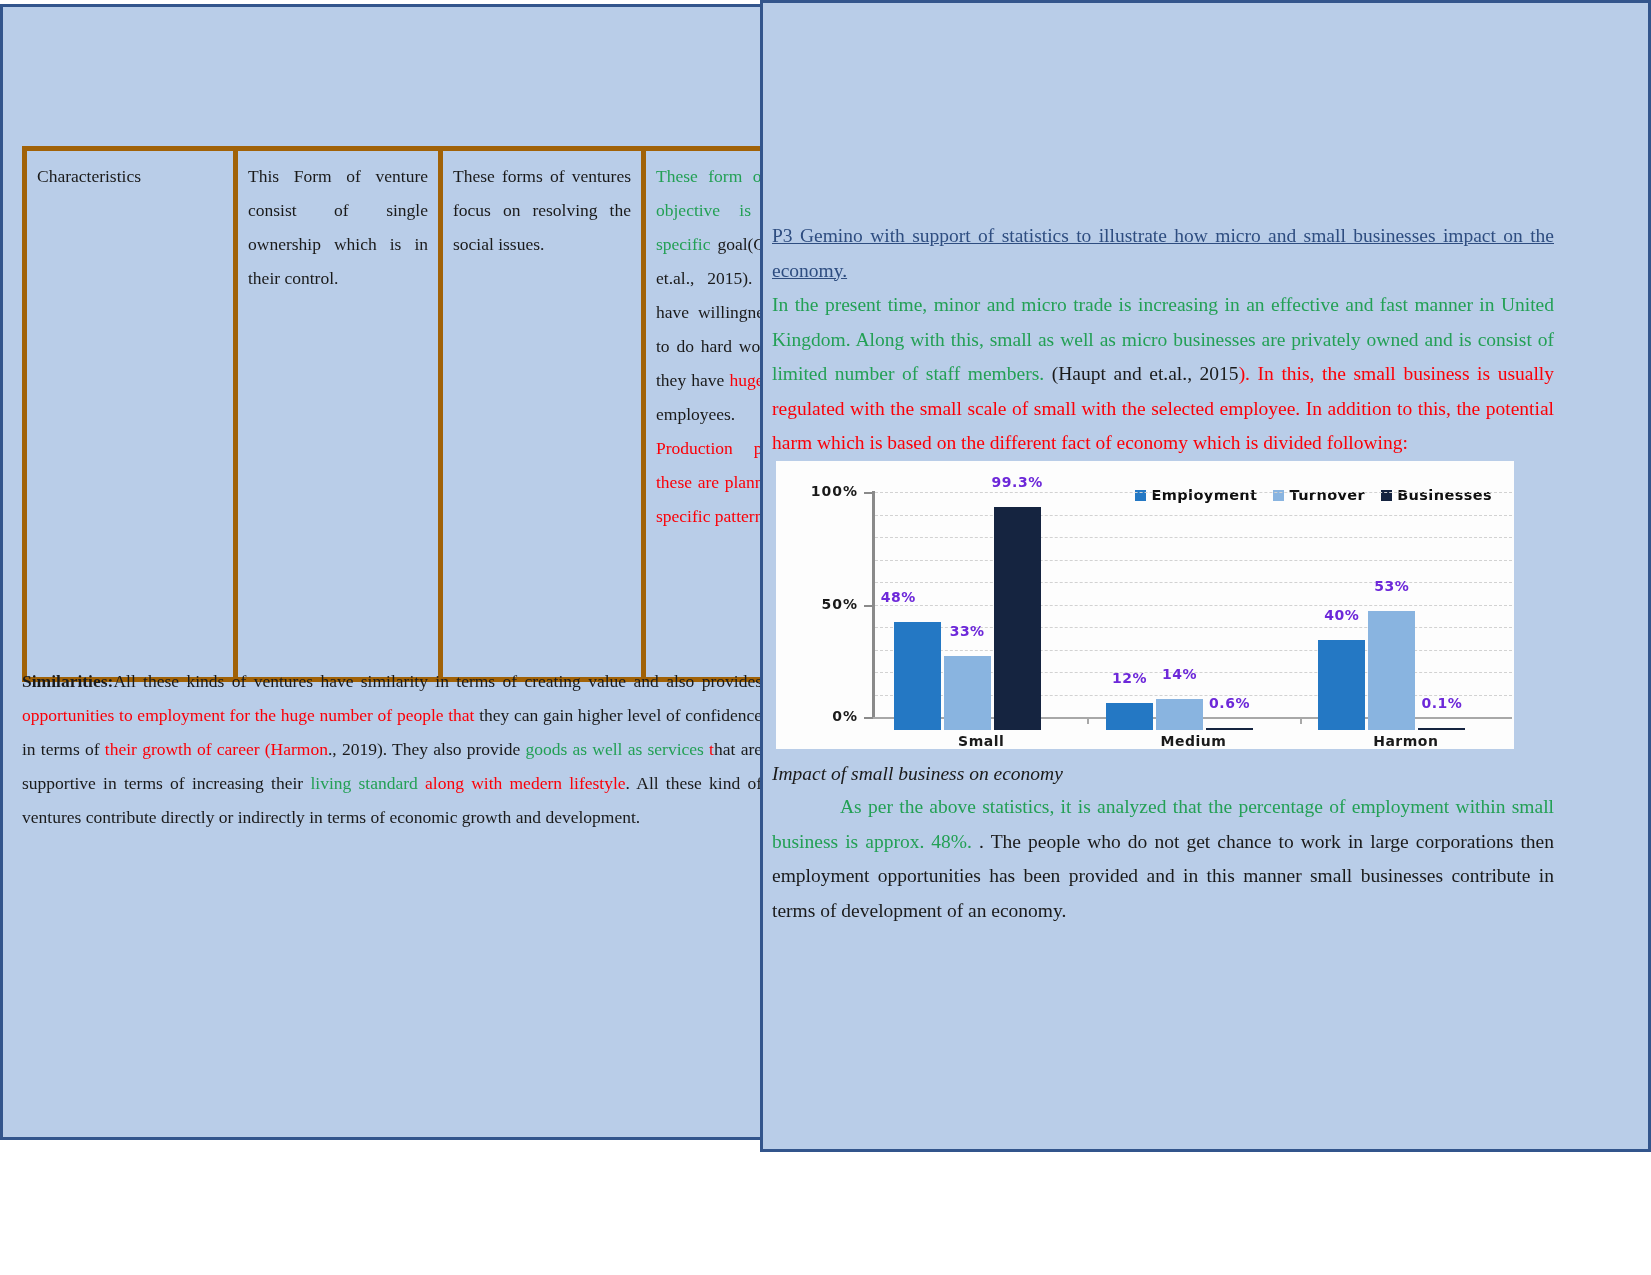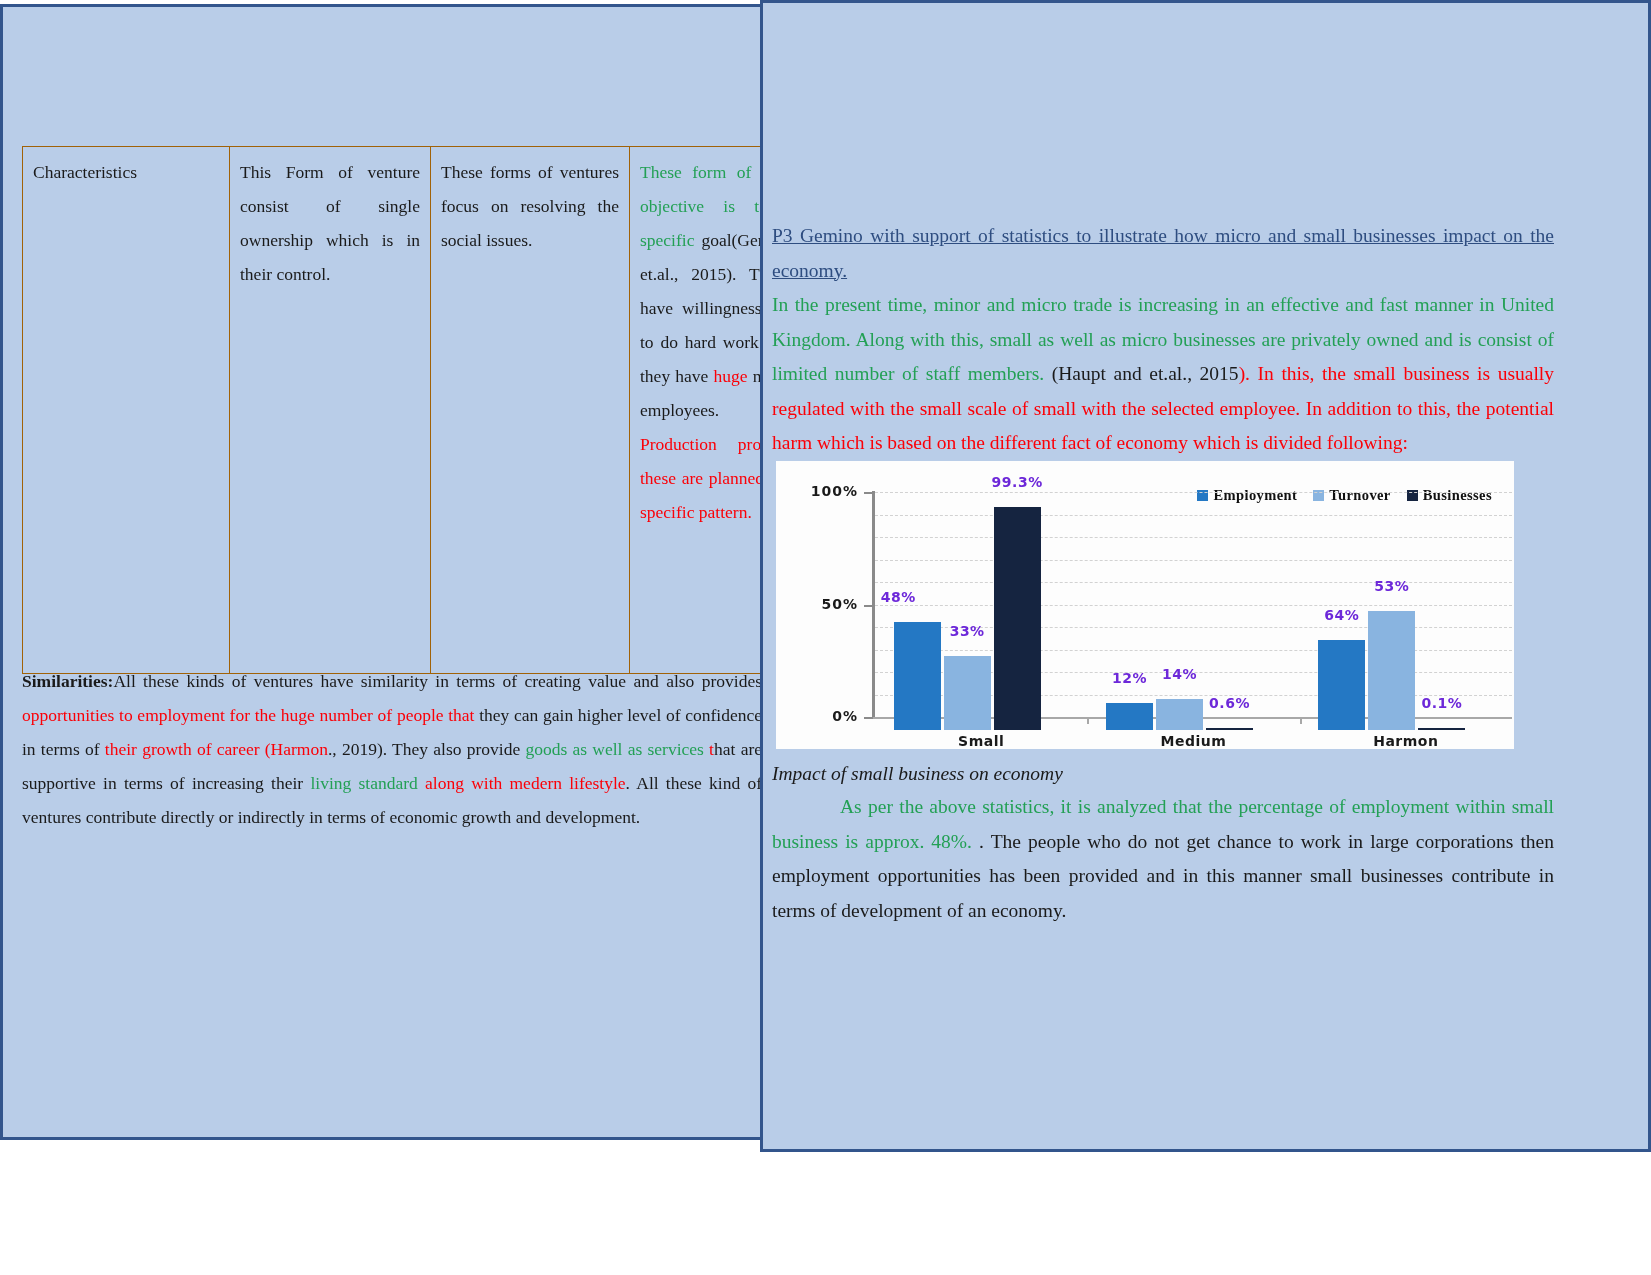--- a/index.html
+++ b/index.html
@@ -26,21 +26,21 @@
     border:3px solid #33558c;
   }
 
   
   .cmp-table{
     position:absolute;left:22px;top:146px;width:730px;
     border-collapse:collapse;
     table-layout:fixed;
   }
   .cmp-table td{
-    border:1px solid #a16207;
+    border:5px solid #a16207;
     vertical-align:top;
     padding:8px 10px 6px 10px;
     font-size:17.5px;
     line-height:34px;
     text-align:justify;
     text-justify:inter-word;
     color:#1a1a1a;
   }
   .c1{width:186px;}
   .c2{width:180px;}
@@ -123,21 +123,21 @@
     letter-spacing:.5px;
     text-align:center;
   }
   .legend{
     position:absolute;right:22px;top:26px;
     display:flex;align-items:center;gap:16px;
     font-family:"DejaVu Sans", sans-serif;
     font-size:14.5px;font-weight:bold;color:#101010;
     letter-spacing:.4px;
   }
-  .legend-item{display:flex;align-items:center;gap:5px;font-family:Liberation Serif, serif;}
+  .legend-item{display:flex;align-items:center;gap:5px;}
   .legend-swatch{width:11px;height:11px;display:inline-block;}
   .tick-x{position:absolute;width:2px;height:7px;background:#a8a8a8;top:256px;}
 
   
   .caption{
     position:absolute;left:772px;top:757px;width:782px;
     font-size:19.5px;line-height:34.5px;color:#1a1a1a;font-style:italic;
   }
   .r-para2{
     position:absolute;left:772px;top:790px;width:782px;
@@ -217,21 +217,21 @@
         <div class="cat-label" style="left: 99px; width: 212.333px;">Small</div>
         <div class="bar" style="left: 330px; width: 47px; height: 27px; background: rgb(36, 120, 196);"></div>
         <div class="bar-label" style="width: 73px; text-align: center; left: 317px; top: 209px;">12%</div>
         <div class="bar" style="left: 380px; width: 47px; height: 31.5px; background: rgb(137, 180, 224);"></div>
         <div class="bar-label" style="width: 73px; text-align: center; left: 367px; top: 204.5px;">14%</div>
         <div class="bar" style="left: 430px; width: 47px; height: 2px; background: rgb(21, 36, 64);"></div>
         <div class="bar-label" style="width: 73px; text-align: center; left: 417px; top: 234px;">0.6%</div>
         <div class="cat-label" style="left: 311.333px; width: 212.333px;">Medium</div>
         <div class="tick-x" style="left: 311.333px;"></div>
         <div class="bar" style="left: 542.333px; width: 47px; height: 90px; background: rgb(36, 120, 196);"></div>
-        <div class="bar-label" style="width: 73px; text-align: center; left: 529.333px; top: 146px;">64%</div>
+        <div class="bar-label" style="width: 73px; text-align: center; left: 529.333px; top: 146px;">40%</div>
         <div class="bar" style="left: 592.333px; width: 47px; height: 119.25px; background: rgb(137, 180, 224);"></div>
         <div class="bar-label" style="width: 73px; text-align: center; left: 579.333px; top: 116.75px;">53%</div>
         <div class="bar" style="left: 642.333px; width: 47px; height: 2px; background: rgb(21, 36, 64);"></div>
         <div class="bar-label" style="width: 73px; text-align: center; left: 629.333px; top: 234px;">0.1%</div>
         <div class="cat-label" style="left: 523.667px; width: 212.333px;">Harmon</div>
         <div class="tick-x" style="left: 523.667px;"></div>
       </div>
   </div>
 
   <div class="caption">Impact of small business on economy</div>

